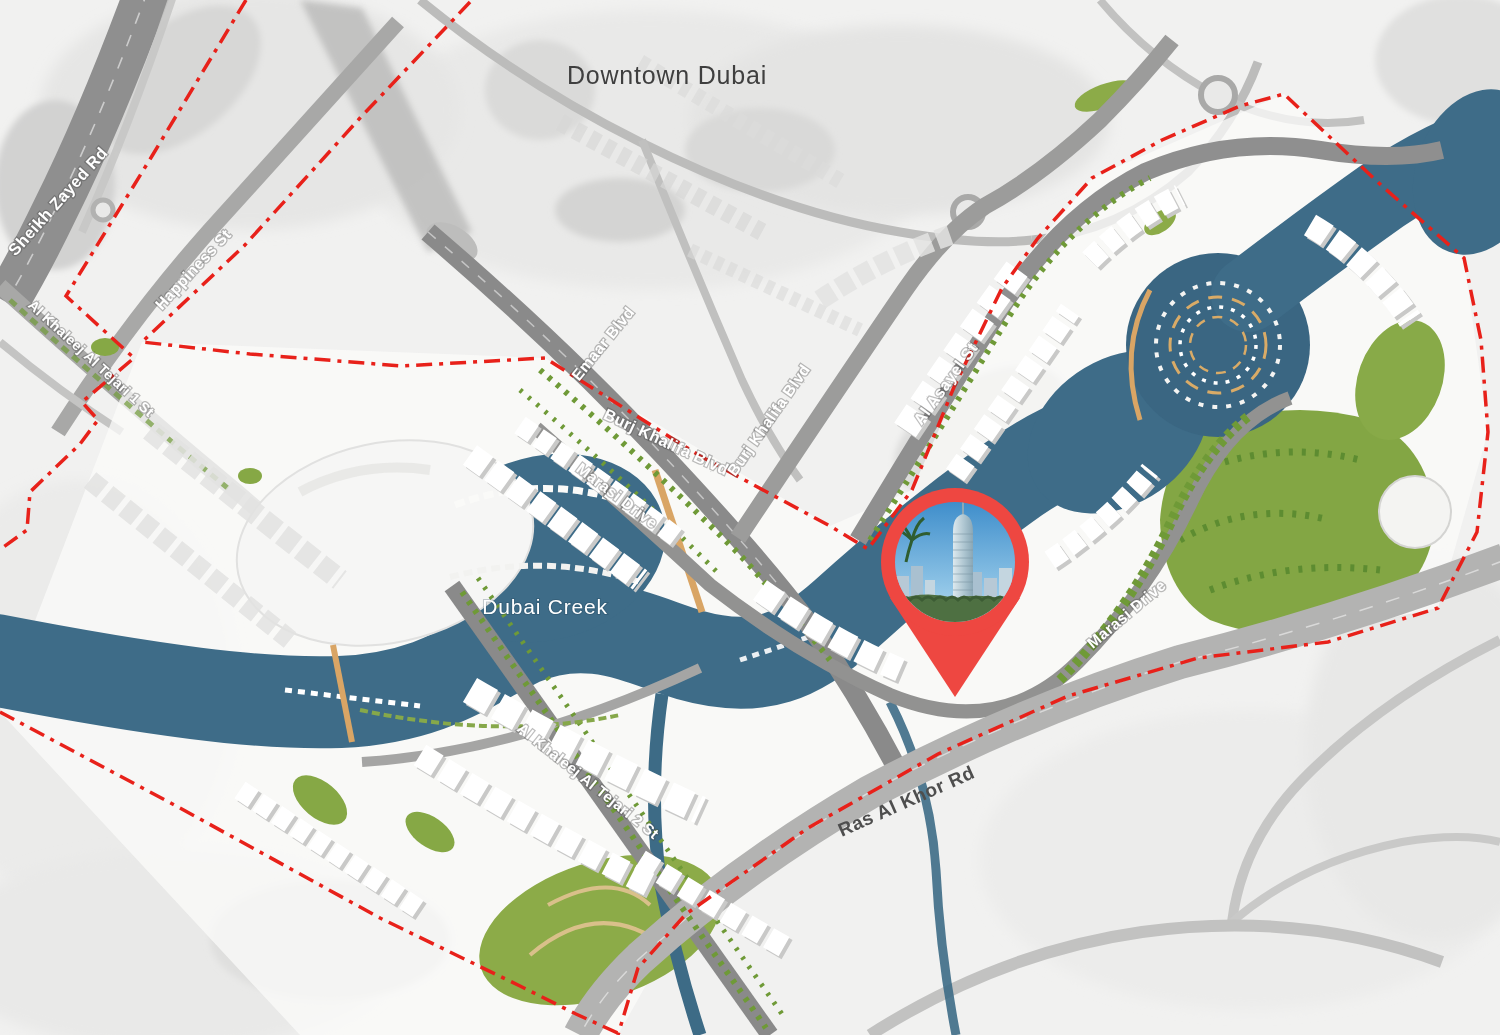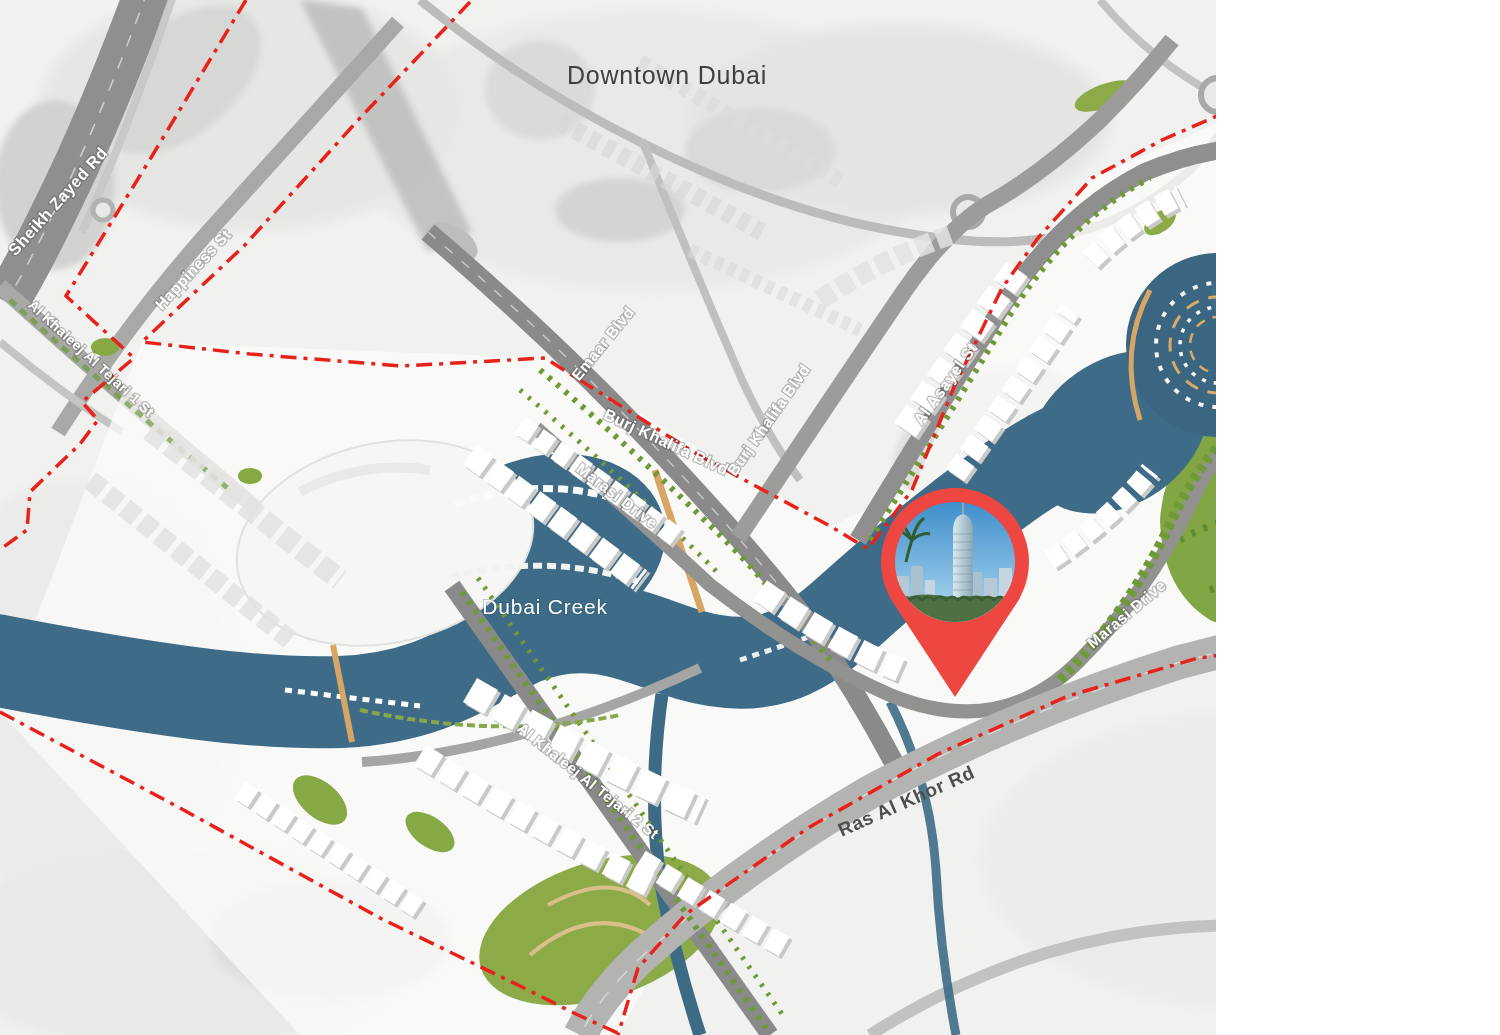--- a/index.html
+++ b/index.html
@@ -1,16 +1,16 @@
 <!DOCTYPE html>
 <html><head>
 <meta charset="utf-8">
 <style>
   html,body{margin:0;padding:0;background:#ffffff;}
-  .stage{width:1216px;height:1035px;position:relative;overflow:hidden;background:#f1f1f0;}
+  .stage{width:1500px;height:1035px;position:relative;overflow:hidden;background:#f1f1f0;}
   svg{display:block;}
   text{font-family:"Liberation Sans",sans-serif;}
   .roadlabel{font-size:15.5px;font-weight:bold;fill:#ffffff;text-anchor:middle;
              paint-order:stroke;stroke:rgba(70,70,70,0.35);stroke-width:2.5px;letter-spacing:0.4px;}
   .roadlabel-dark{font-size:19px;font-weight:bold;fill:#4e4e4e;text-anchor:middle;letter-spacing:0.6px;}
   .arealabel{font-size:25px;fill:#3f3f3f;text-anchor:middle;letter-spacing:0.8px;}
   .waterlabel{font-size:21px;fill:#ffffff;text-anchor:middle;letter-spacing:0.8px;
               paint-order:stroke;stroke:rgba(30,60,80,0.25);stroke-width:2px;}
 </style>
 </head>

